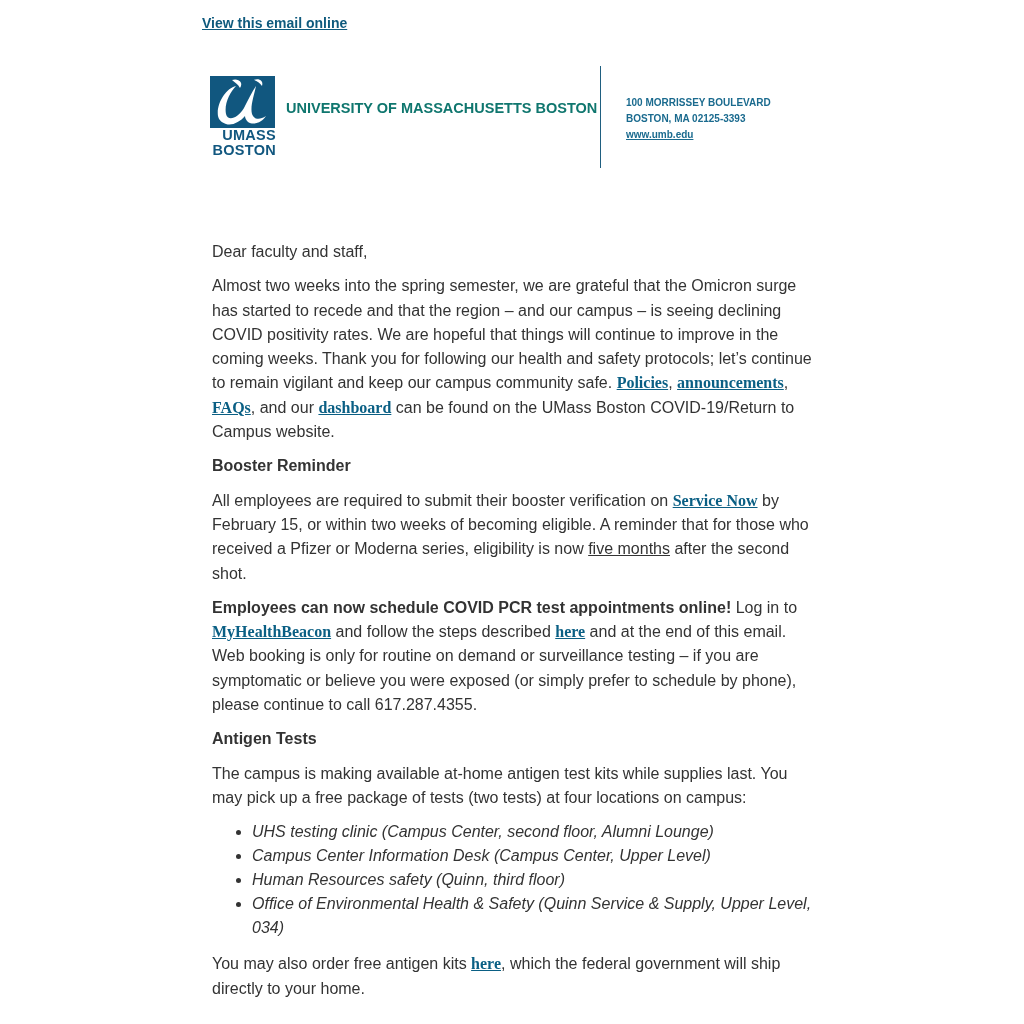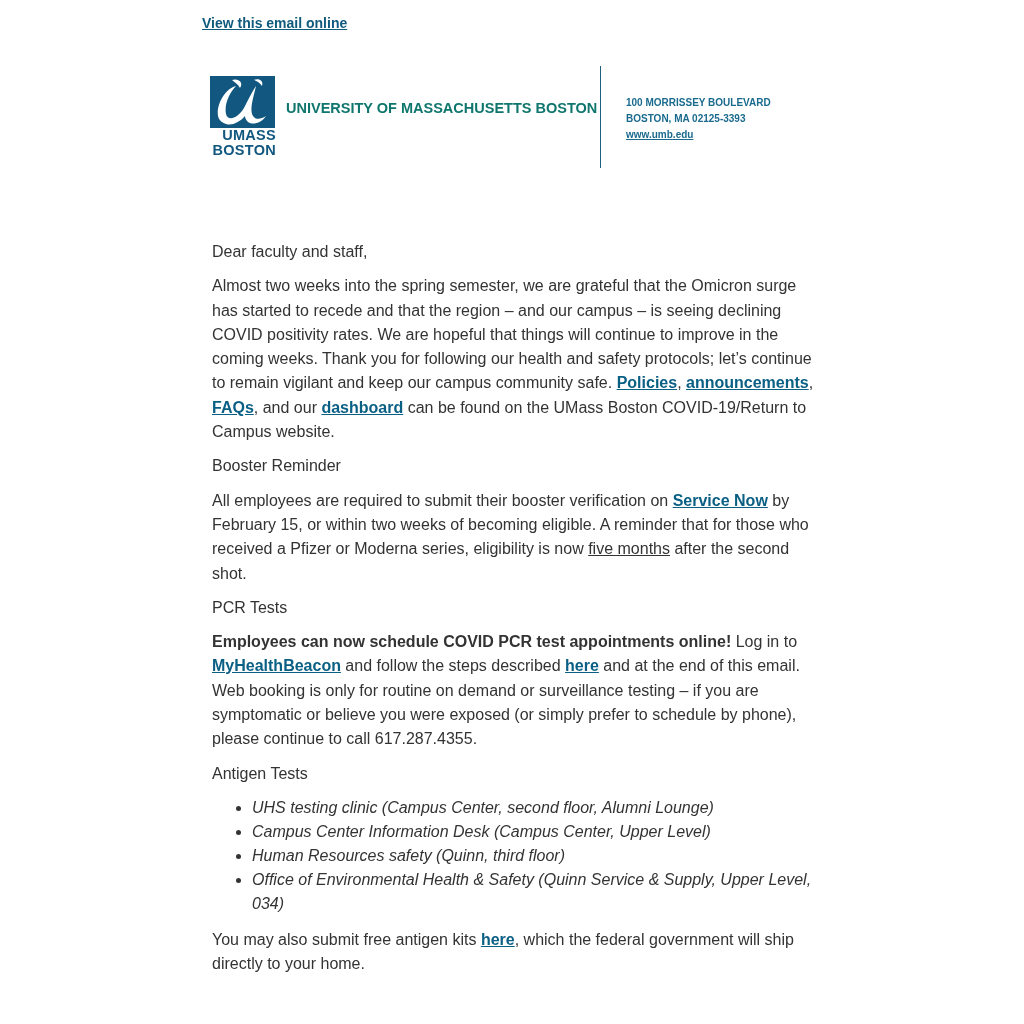--- a/index.html
+++ b/index.html
@@ -100,28 +100,29 @@
       line-height: 24.3px;
       color: #333333;
       margin-top: 24px;
     }
     .content p {
       margin: 0 0 10px 0;
     }
     .content h3 {
       margin: 0 0 10px 0;
       font-size: 16px;
-      font-weight: normal;
+      font-weight: bold;
       line-height: 24.3px;
       color: #333333;
     }
     .content a.lnk {
       color: #0a5f84;
       font-weight: bold;
       text-decoration: underline;
+      font-family: Liberation Serif, serif;
     }
     .plain-underline {
       text-decoration: underline;
     }
     .content ul {
       margin: 0 0 12px 0;
       padding-left: 40px;
     }
     .content ul li {
       line-height: 24px;
@@ -163,28 +164,28 @@
 
   <p>
     <span>Almost two weeks into the spring semester, we are grateful that the Omicron surge has started to recede and that the region – and our campus – is seeing declining COVID positivity rates. We are hopeful that things will continue to improve in the coming weeks. Thank you for following our health and safety protocols; let’s continue to remain vigilant and keep our campus community safe. </span><a class="lnk" href="#">Policies</a><span>, </span><a class="lnk" href="#">announcements</a><span>, </span><a class="lnk" href="#">FAQs</a><span>, and our </span><a class="lnk" href="#">dashboard</a><span> can be found on the UMass Boston COVID-19/Return to Campus website.</span>
   </p>
 
   <h3>Booster Reminder</h3>
   <p>
     <span>All employees are required to submit their booster verification on </span><a class="lnk" href="#">Service Now</a><span> by February 15, or within two weeks of becoming eligible. A reminder that for those who received a Pfizer or Moderna series, eligibility is now </span><span class="plain-underline">five months</span><span> after the second shot.</span>
   </p>
 
-  <h3>PCR Tests</h3>
   <p>
     <strong>Employees can now schedule COVID PCR test appointments online!</strong><span> Log in to </span><a class="lnk" href="#">MyHealthBeacon</a><span> and follow the steps described </span><a class="lnk" href="#">here</a><span> and at the end of this email. Web booking is only for routine on demand or surveillance testing – if you are symptomatic or believe you were exposed (or simply prefer to schedule by phone), please continue to call 617.287.4355.</span>
   </p>
 
   <h3>Antigen Tests</h3>
+  <p>The campus is making available at-home antigen test kits while supplies last. You may pick up a free package of tests (two tests) at four locations on campus:</p>
   <ul>
     <li>UHS testing clinic (Campus Center, second floor, Alumni Lounge)</li>
     <li>Campus Center Information Desk (Campus Center, Upper Level)</li>
     <li>Human Resources safety (Quinn, third floor)</li>
     <li>Office of Environmental Health &amp; Safety (Quinn Service &amp; Supply, Upper Level, 034)</li>
   </ul>
   <p>
-    <span>You may also submit free antigen kits </span><a class="lnk" href="#">here</a><span>, which the federal government will ship directly to your home.</span>
+    <span>You may also order free antigen kits </span><a class="lnk" href="#">here</a><span>, which the federal government will ship directly to your home.</span>
   </p>
 </div>
 
 </body></html>

